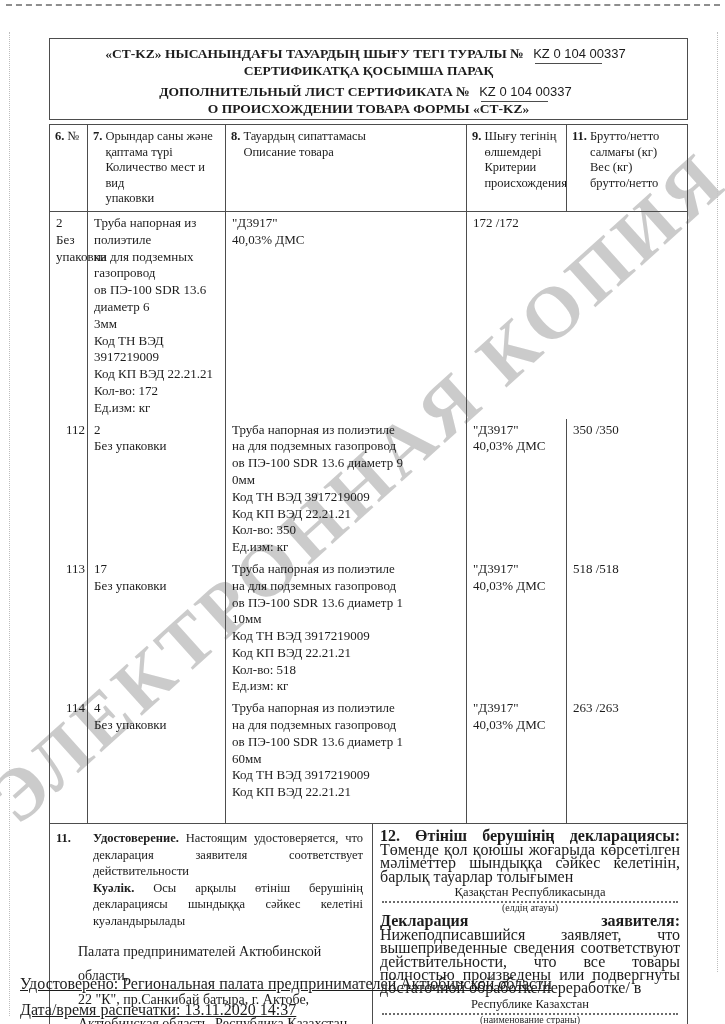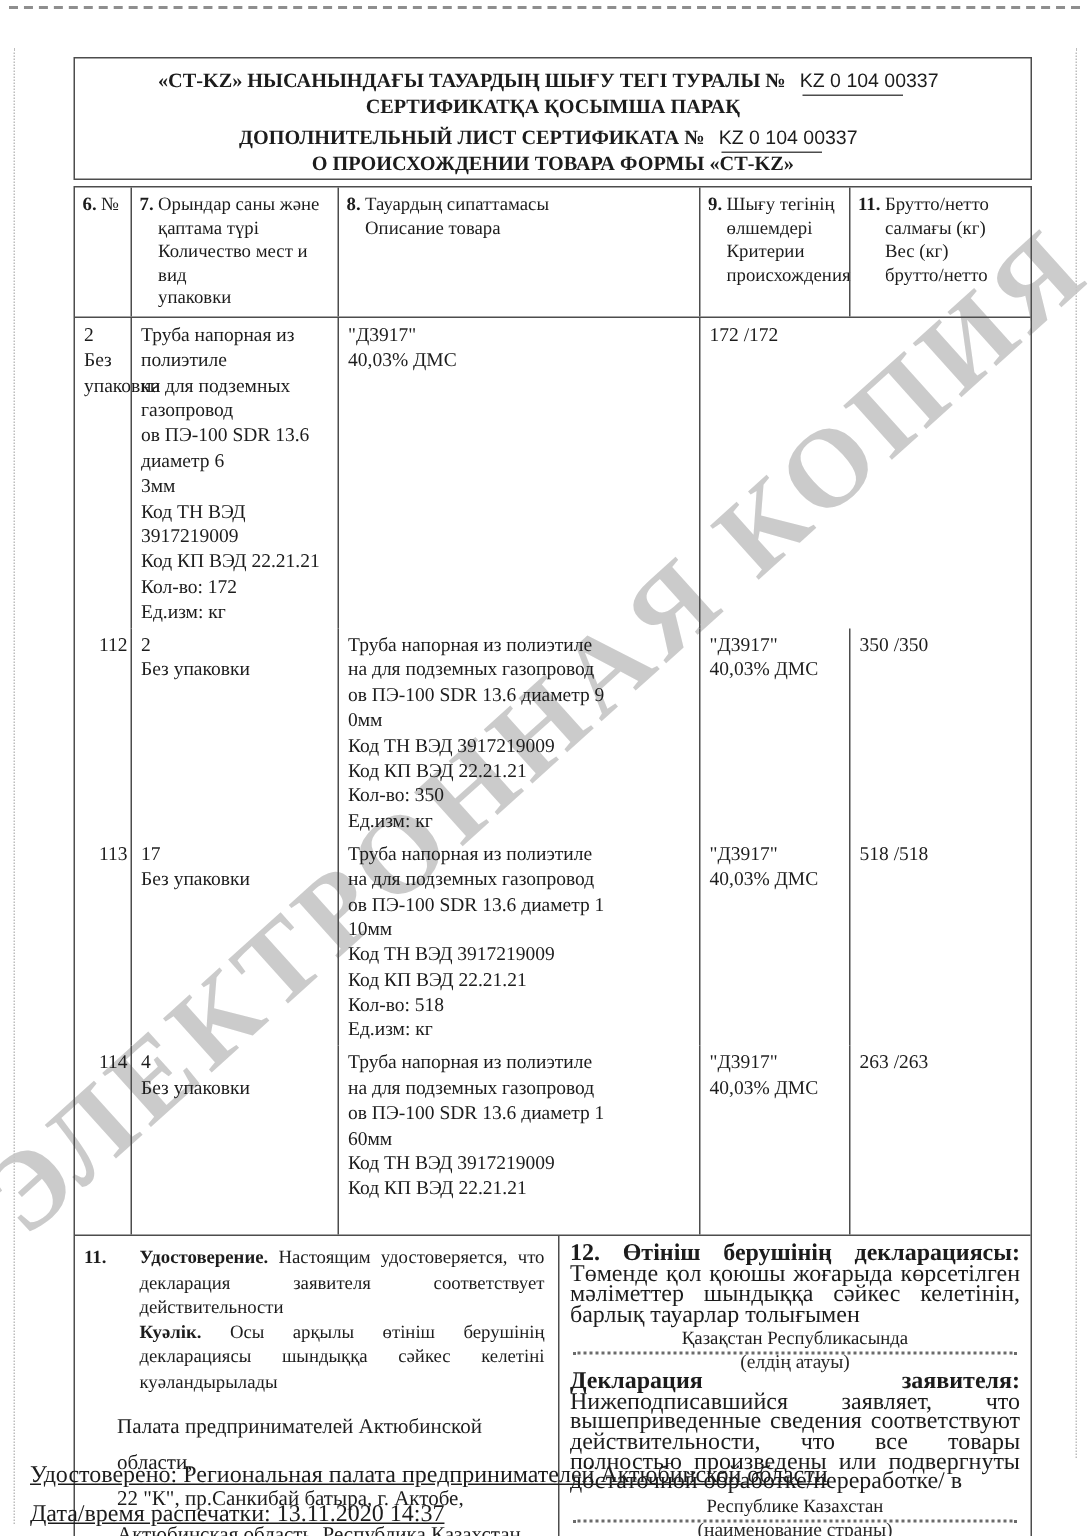--- a/index.html
+++ b/index.html
@@ -66,21 +66,21 @@
   .sans { font-family:"Liberation Sans", sans-serif; }
   .sigline { border-bottom:2px dotted #6b6b6b; height:0; }
   .siglabels { display:flex; font-size:8.5px; line-height:11px; padding-top:1px; color:#2a2a2a; }
   .siglabels span { flex:1 1 50%; text-align:center; }
 
   .p12 { font-size:16px; line-height:13.4px; }
   .just { text-align:justify; }
   .cwrap { margin:2px 0 2px 0; flex:none; }
   .country { text-align:center; font-size:12.5px; line-height:15px; }
   .cline { border-bottom:2px dotted #6b6b6b; height:0; margin:1px 2px 0 2px; }
-  .clabel { text-align:center; font-size:13px; line-height:9.5px; color:#2a2a2a; }
+  .clabel { text-align:center; font-size:10px; line-height:9.5px; color:#2a2a2a; }
 
   .footer { position:absolute; left:20px; top:971px; z-index:1; font-size:16px; line-height:26px;text-decoration:underline; }
 </style>
 </head>
 <body>
 
 <div class="scan-top"></div>
 <div class="scan-left"></div>
 <div class="scan-right"></div>
 

